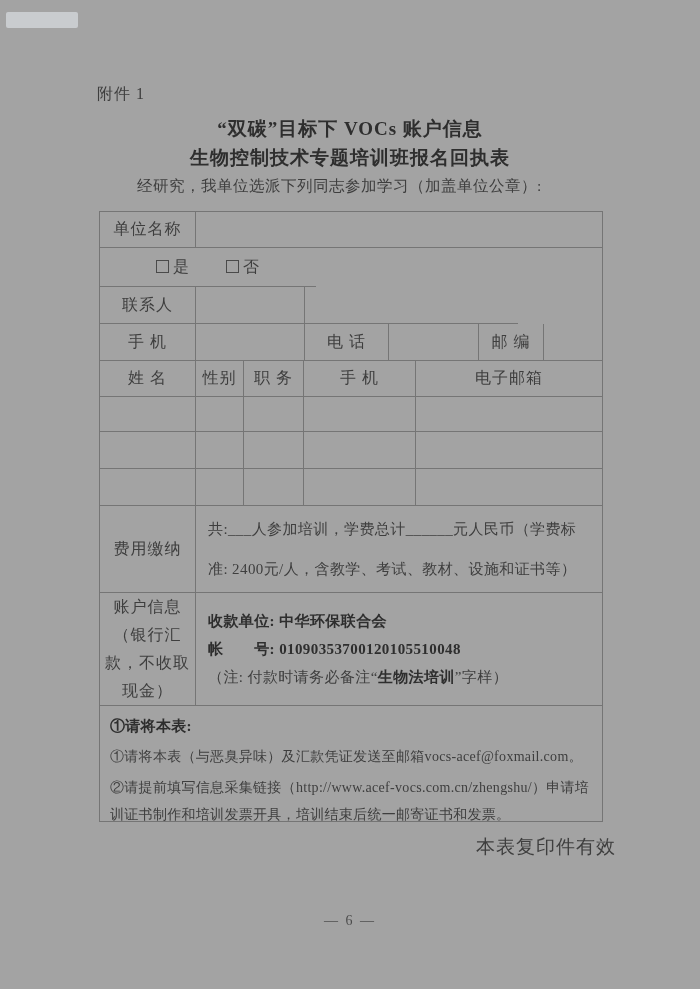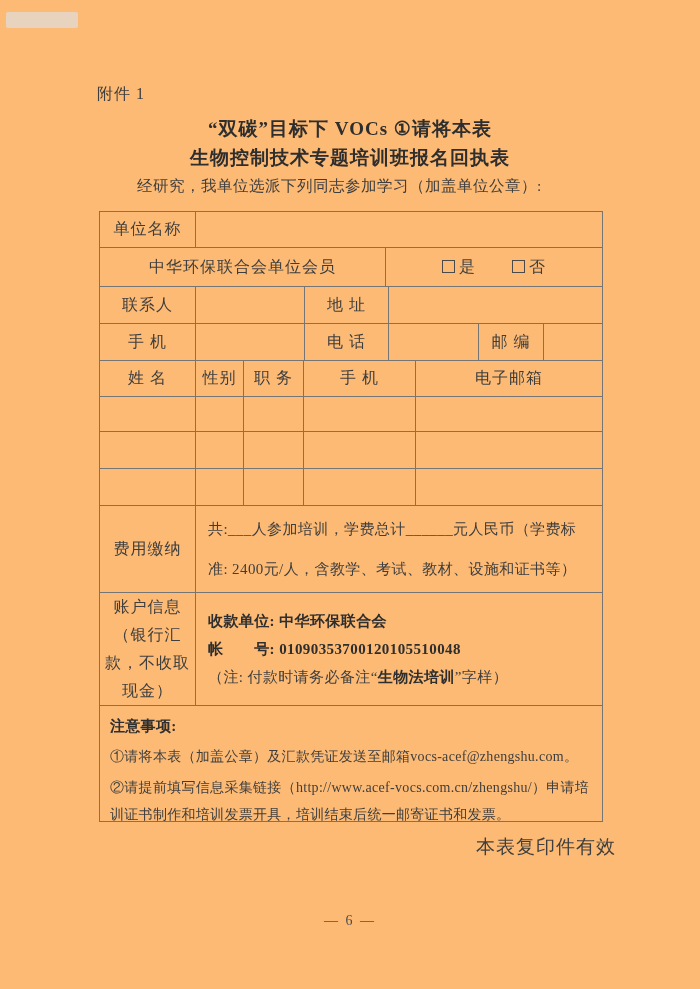--- a/index.html
+++ b/index.html
@@ -1,20 +1,20 @@
 <!DOCTYPE html>
 <html><head>
 <meta charset="utf-8">
 <style>
   html,body{margin:0;padding:0;background:#e9e9e9;}
   .page{
     position:relative;
     width:700px;height:989px;
     margin:0 auto;
-    background:#fdba74;
+    background:#a3a3a3;
     font-family:"Liberation Serif","DejaVu Serif",serif;
     color:#3e3e3e;
     overflow:hidden;
   }
   .artifact{
     position:absolute;left:6px;top:12px;width:72px;height:16px;
     background:#dde2e6;opacity:.65;border-radius:2px;
   }
   .attachment{
     position:absolute;left:97px;top:84px;
@@ -75,49 +75,47 @@
 </head>
 <body>
 
 <div class="page">
 
   <div class="artifact"></div>
 
   <div class="attachment">附件 1</div>
 
   <div class="title">
-    <div>“双碳”目标下 VOCs ①请将本表</div>
+    <div>“双碳”目标下 VOCs 账户信息</div>
     <div>生物控制技术专题培训班报名回执表</div>
   </div>
 
   <div class="intro">经研究，我单位选派下列同志参加学习（加盖单位公章）:</div>
 
   <div class="tbl">
 
     <div class="row" style="height:36px">
       <div class="cell" style="width:96px">单位名称</div>
       <div class="cell last" style="width:406px"></div>
     </div>
 
     <div class="row" style="height:39px">
-      <div class="cell" style="width:286px">中华环保联合会单位会员</div>
       <div class="cell last opts" style="width:216px">
         <span>
           <span class="cb"></span><span>是</span>
         </span>
         <span>
           <span class="cb"></span><span>否</span>
         </span>
       </div>
     </div>
 
     <div class="row" style="height:37px">
       <div class="cell" style="width:96px">联系人</div>
       <div class="cell" style="width:109px"></div>
-      <div class="cell" style="width:84px">地  址</div>
       <div class="cell last" style="width:213px"></div>
     </div>
 
     <div class="row" style="height:37px">
       <div class="cell" style="width:96px">手  机</div>
       <div class="cell" style="width:109px"></div>
       <div class="cell" style="width:84px">电  话</div>
       <div class="cell" style="width:90px"></div>
       <div class="cell" style="width:65px">邮  编</div>
       <div class="cell last" style="width:58px"></div>
@@ -170,23 +168,23 @@
       </div>
       <div class="cell last txt acct-cell" style="width:406px">
         <div class="b">收款单位: 中华环保联合会</div>
         <div class="b">帐　　号: 01090353700120105510048</div>
         <div><span>（注: 付款时请务必备注“</span><span class="b">生物法培训</span><span>”字样）</span></div>
       </div>
     </div>
 
     <div class="row rlast" style="height:115px">
       <div class="cell last notes-cell" style="width:502px">
-        <div class="notes-title">注意事项:</div>
+        <div class="notes-title">①请将本表:</div>
         <div class="note-text">
-          <div>①请将本表（加盖公章）及汇款凭证发送至邮箱vocs-acef@zhengshu.com。</div>
+          <div>①请将本表（与恶臭异味）及汇款凭证发送至邮箱vocs-acef@foxmail.com。</div>
         </div>
         <div class="note-text">
           <div>②请提前填写信息采集链接（http://www.acef-vocs.com.cn/zhengshu/）申请培</div>
           <div>训证书制作和培训发票开具，培训结束后统一邮寄证书和发票。</div>
         </div>
       </div>
     </div>
 
   </div>
 

